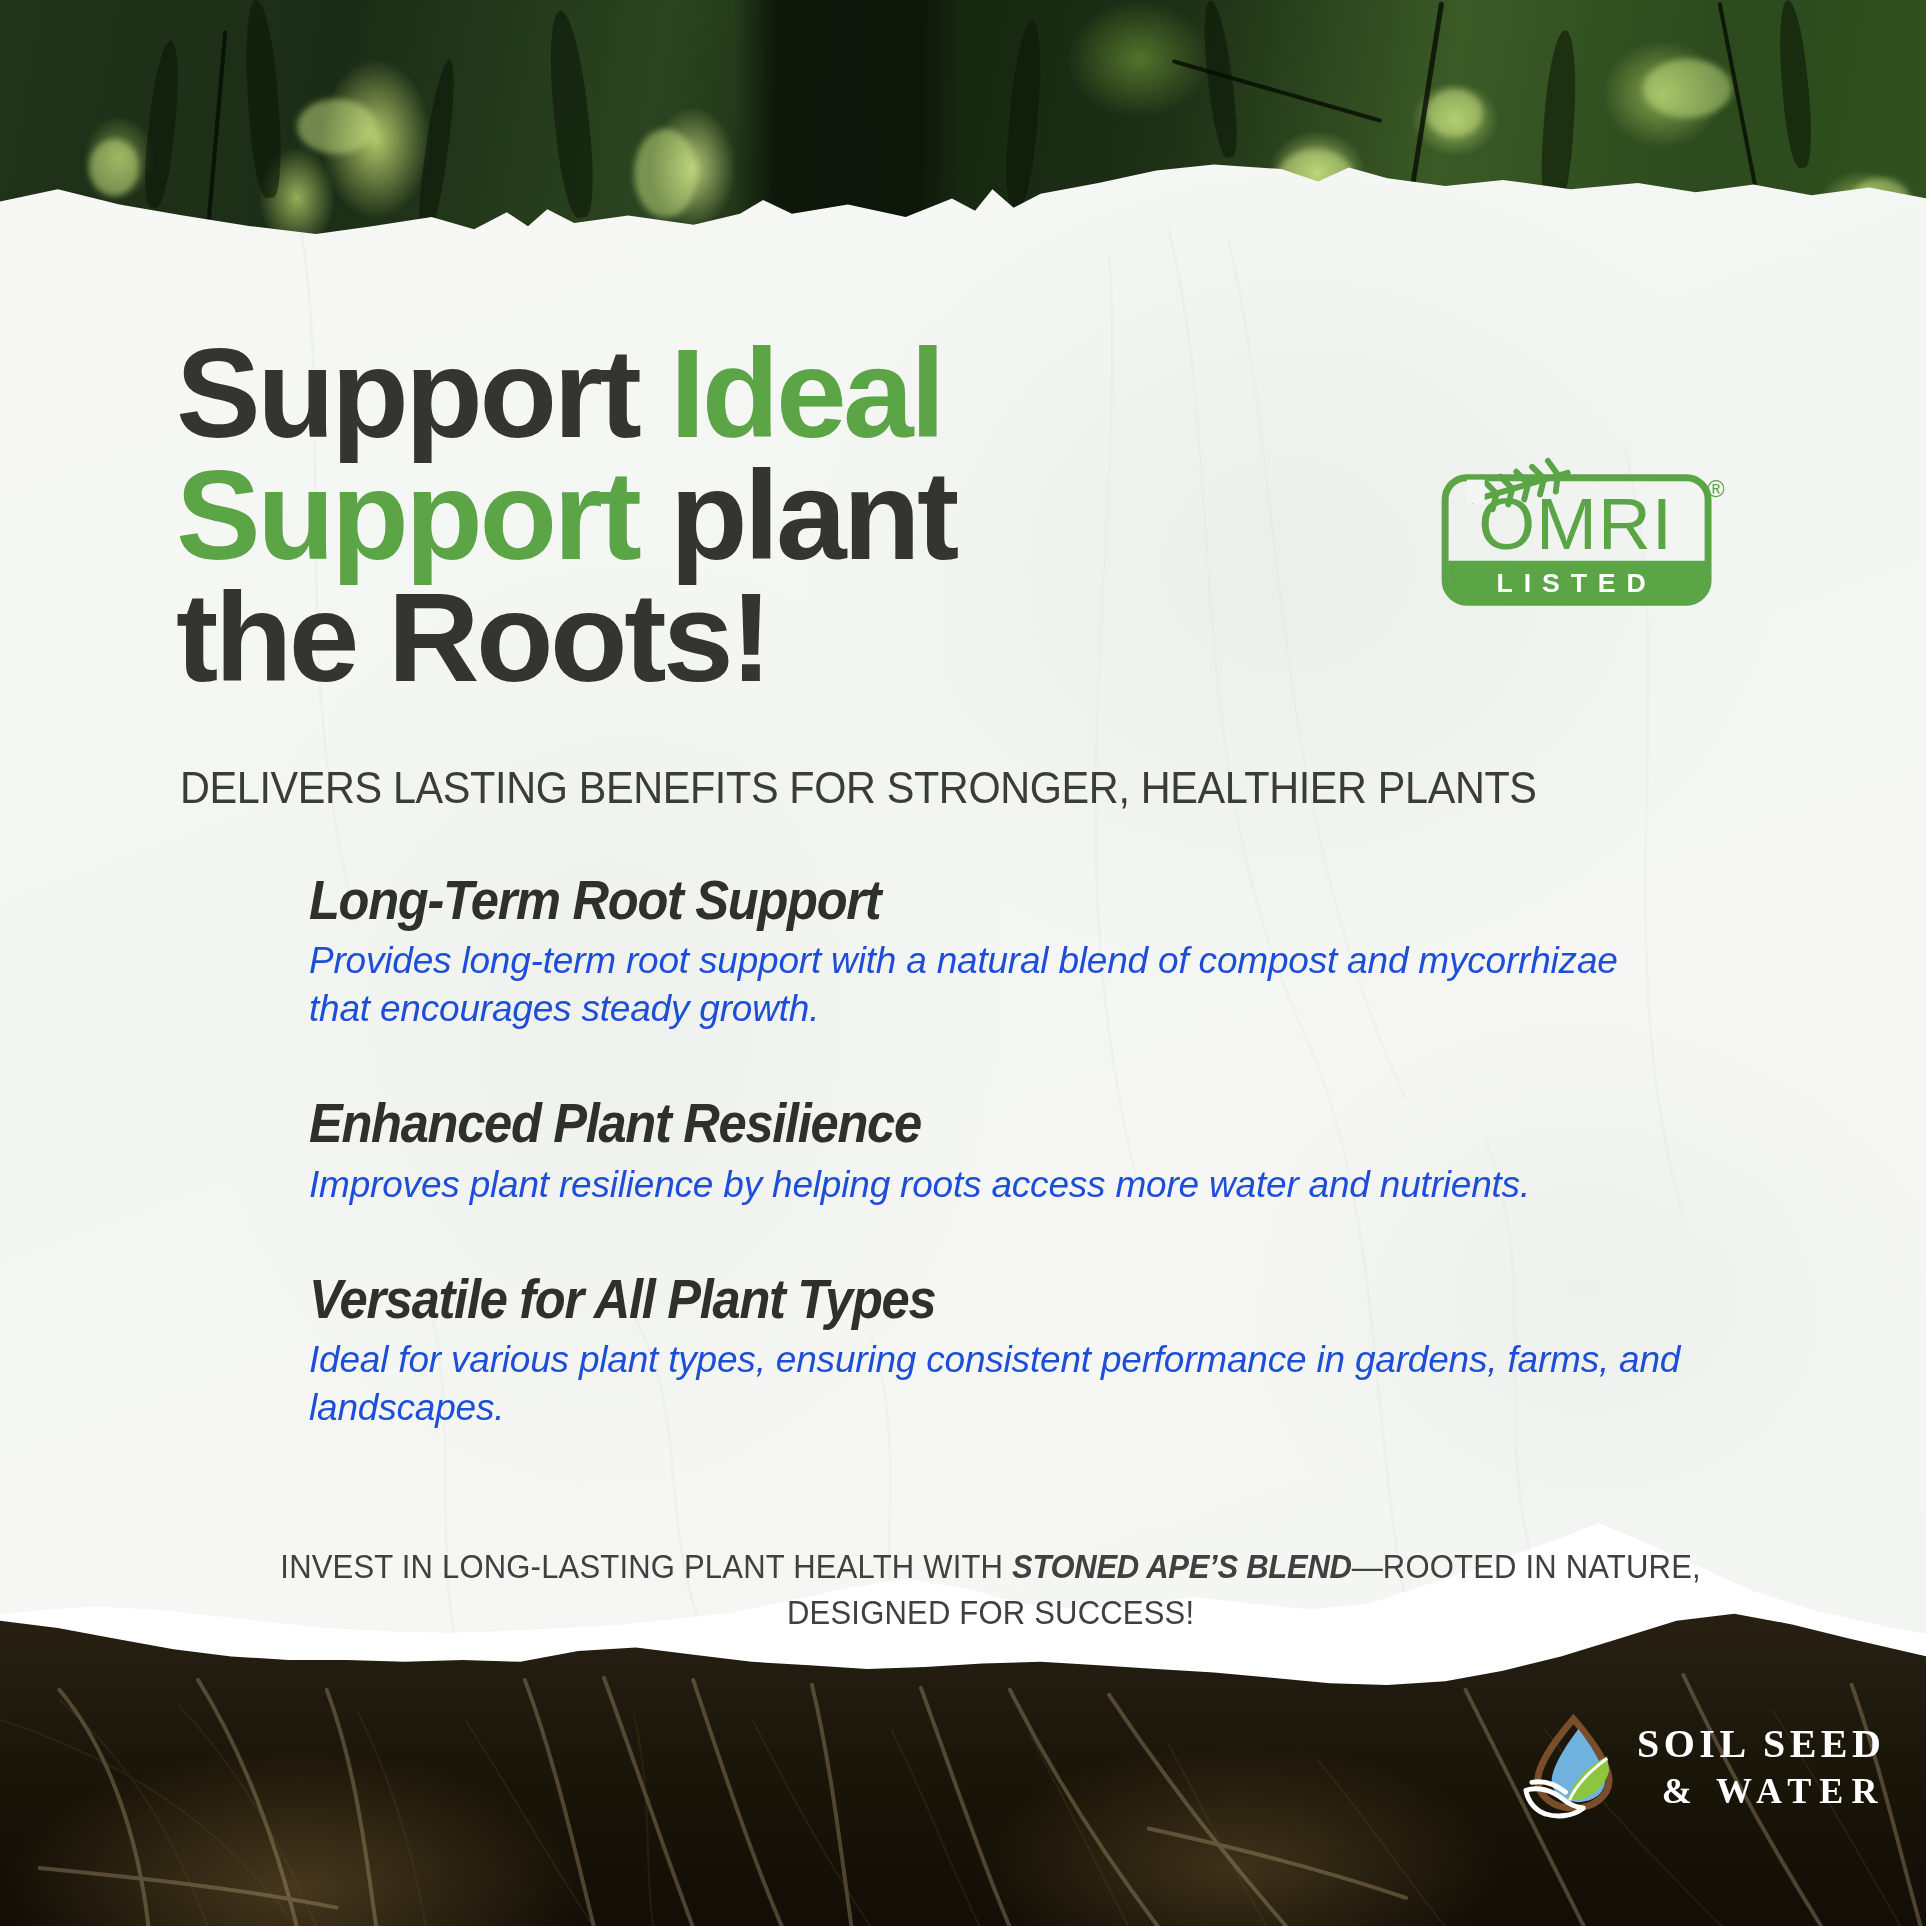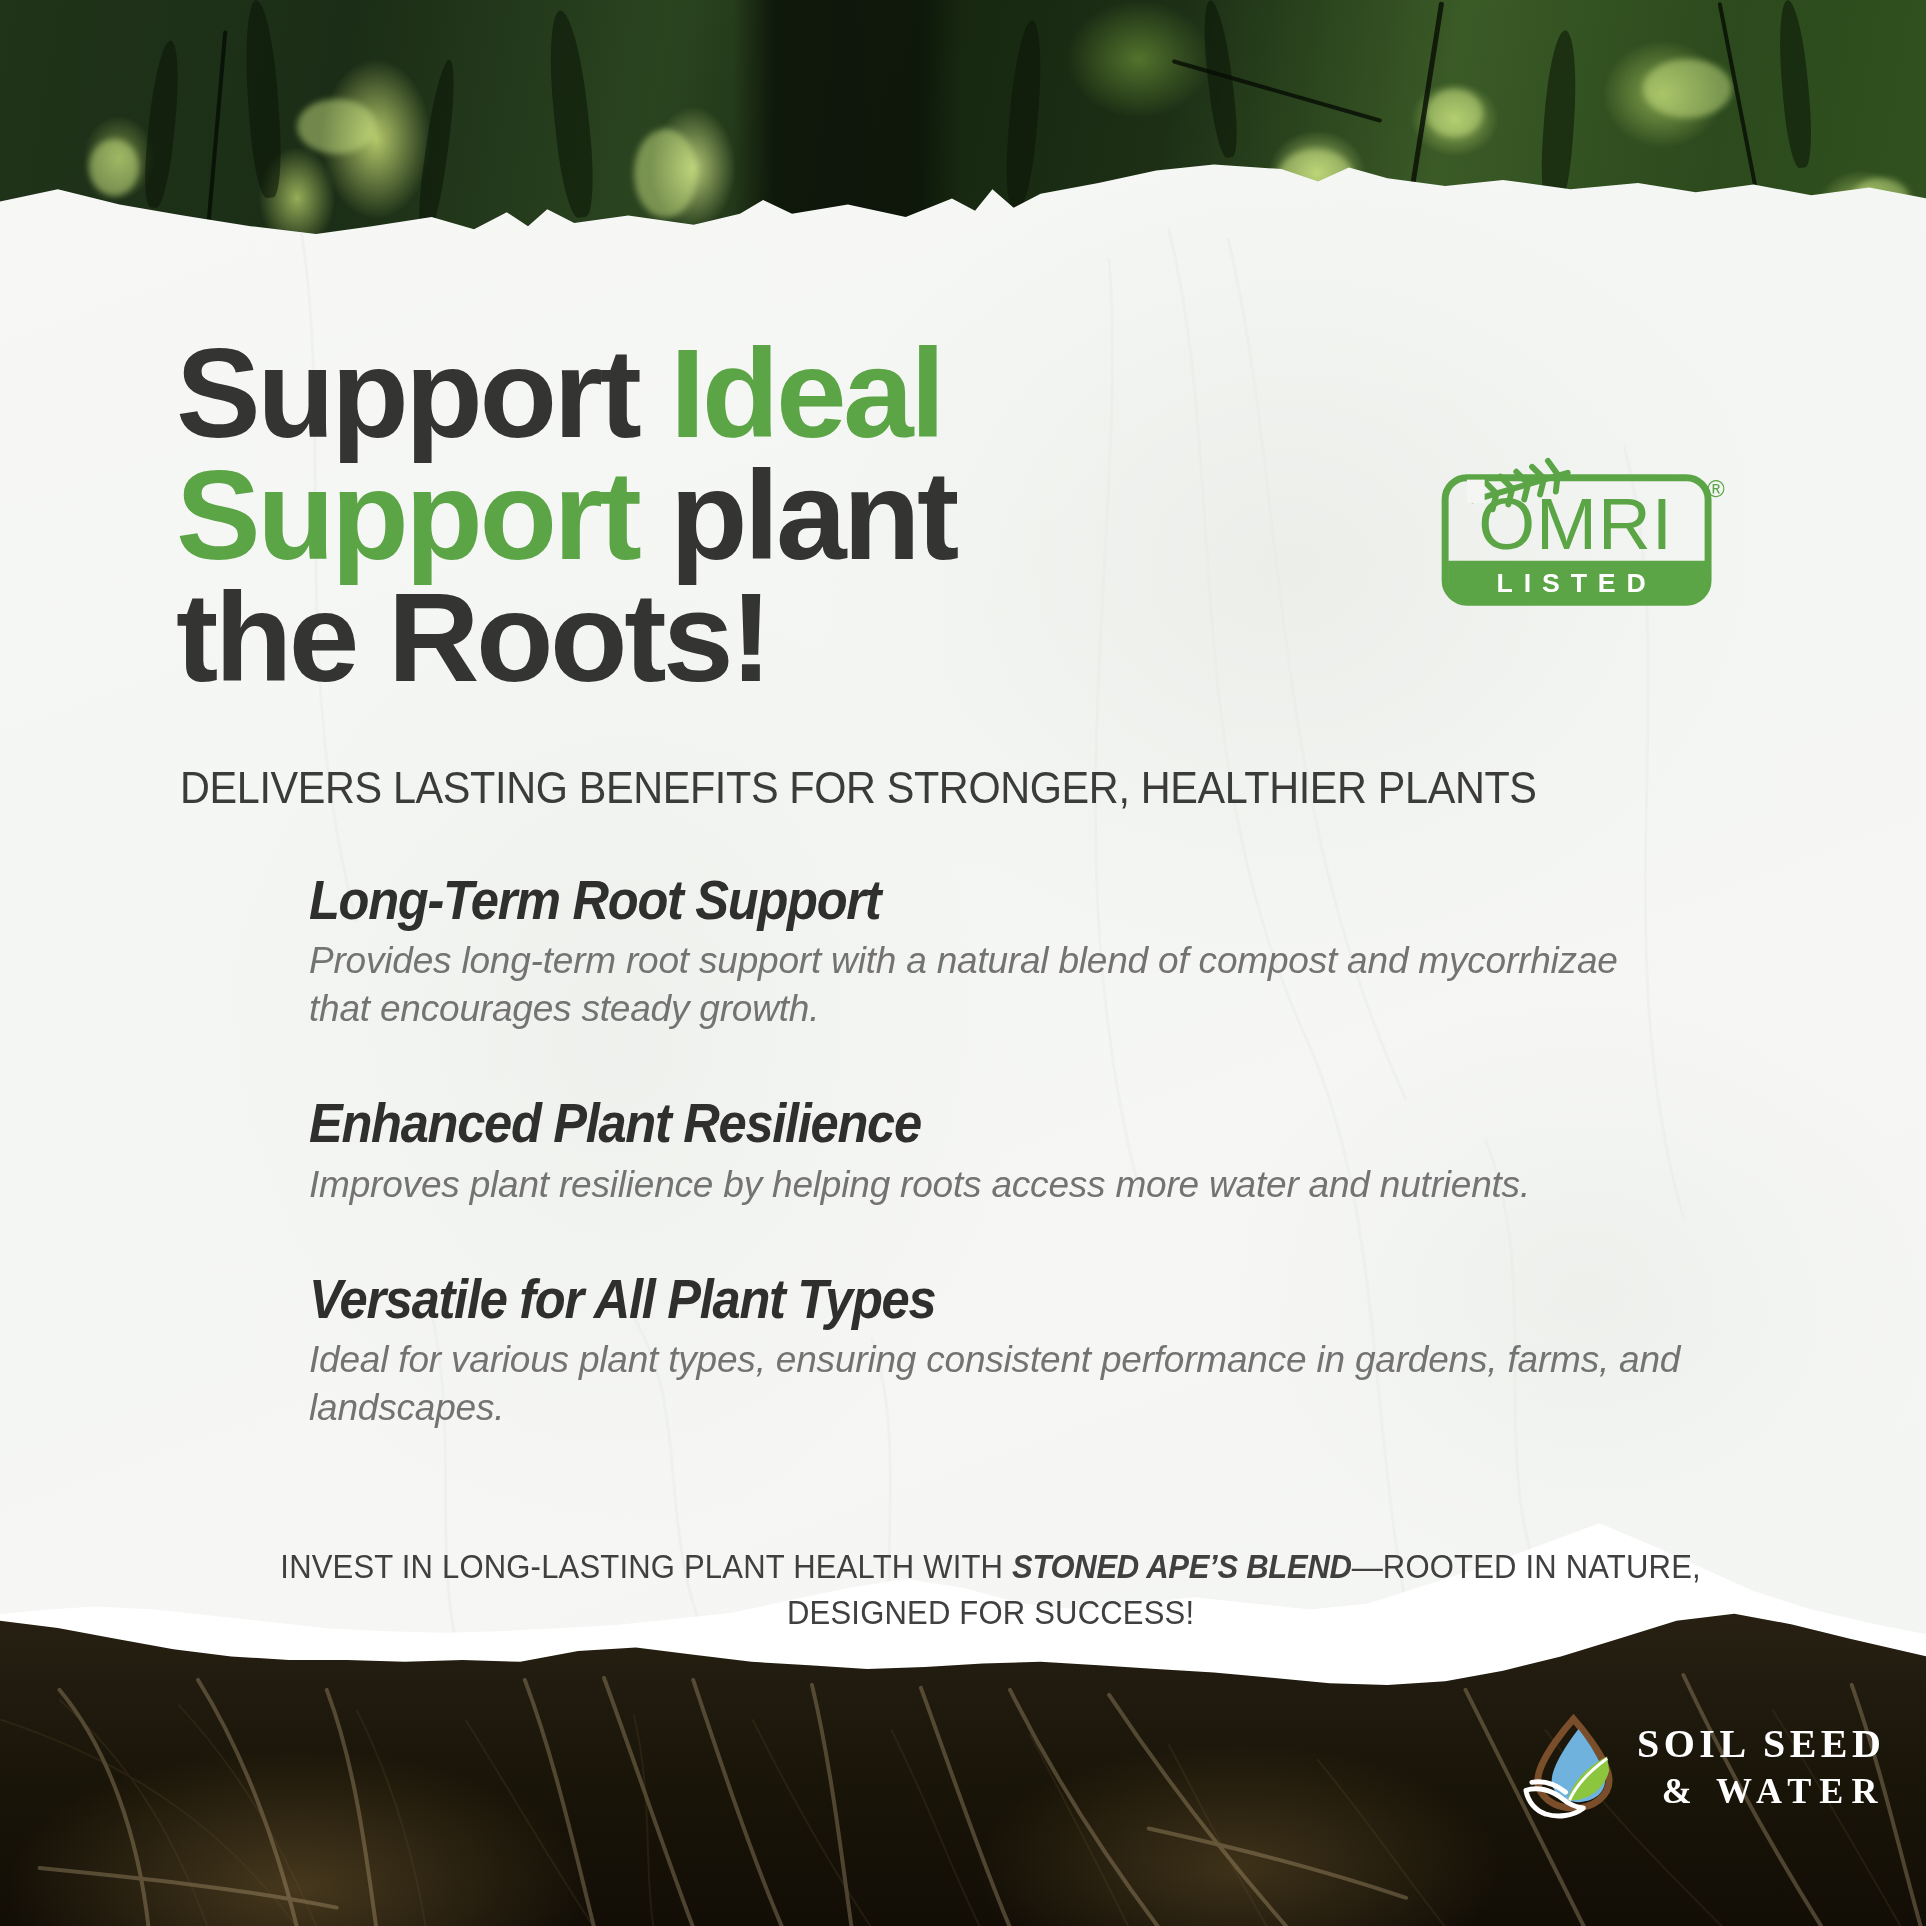--- a/index.html
+++ b/index.html
@@ -118,21 +118,21 @@
   
   .features{position:absolute;left:309px;top:871px;width:1416px;}
   .feature{margin-bottom:61px;}
   .feature:last-child{margin-bottom:0;}
   .f-title{
     font-size:55px;font-weight:800;font-style:italic;color:#2f2f2e;
     letter-spacing:-1.4px;line-height:1.06;margin:0 0 8px 0;
     transform:scaleX(.92);transform-origin:left center;
   }
   .f-body{
-    font-size:37px;font-style:italic;color:#737373;font-weight:300;
+    font-size:37px;font-style:italic;color:#1d4ed8;font-weight:300;
     line-height:1.30;margin:0;letter-spacing:-0.2px;max-width:1386px;
   }
   .f1 .f-body{max-width:1327px;}
   .f2 .f-body{max-width:1257px;}
   .f3 .f-body{max-width:1401px;}
 
   
   .cta{
     position:absolute;left:0;top:1544px;width:1927px;text-align:center;
     color:#404040;font-size:33px;line-height:1.38;letter-spacing:0.2px;margin-left:27px;

